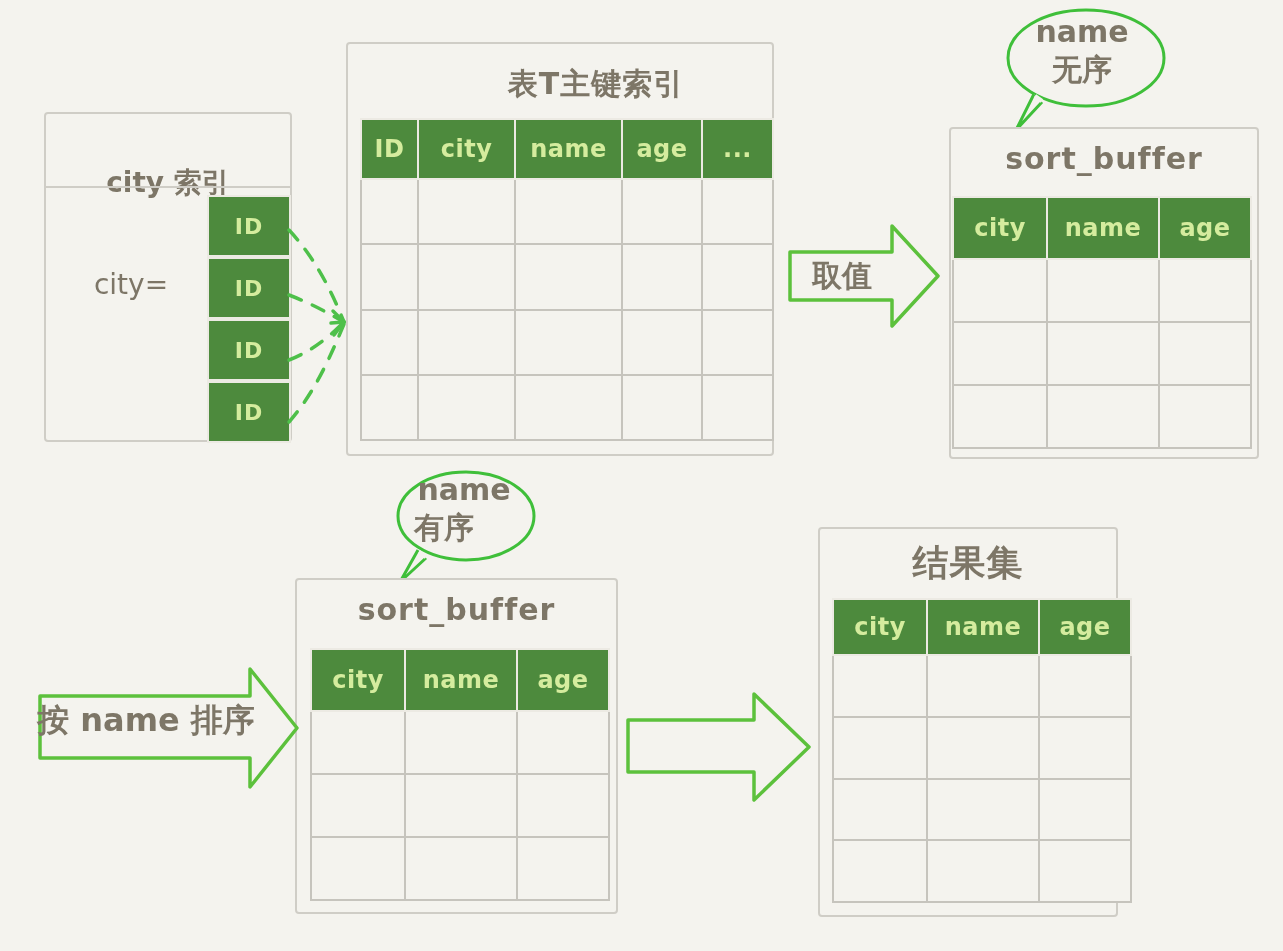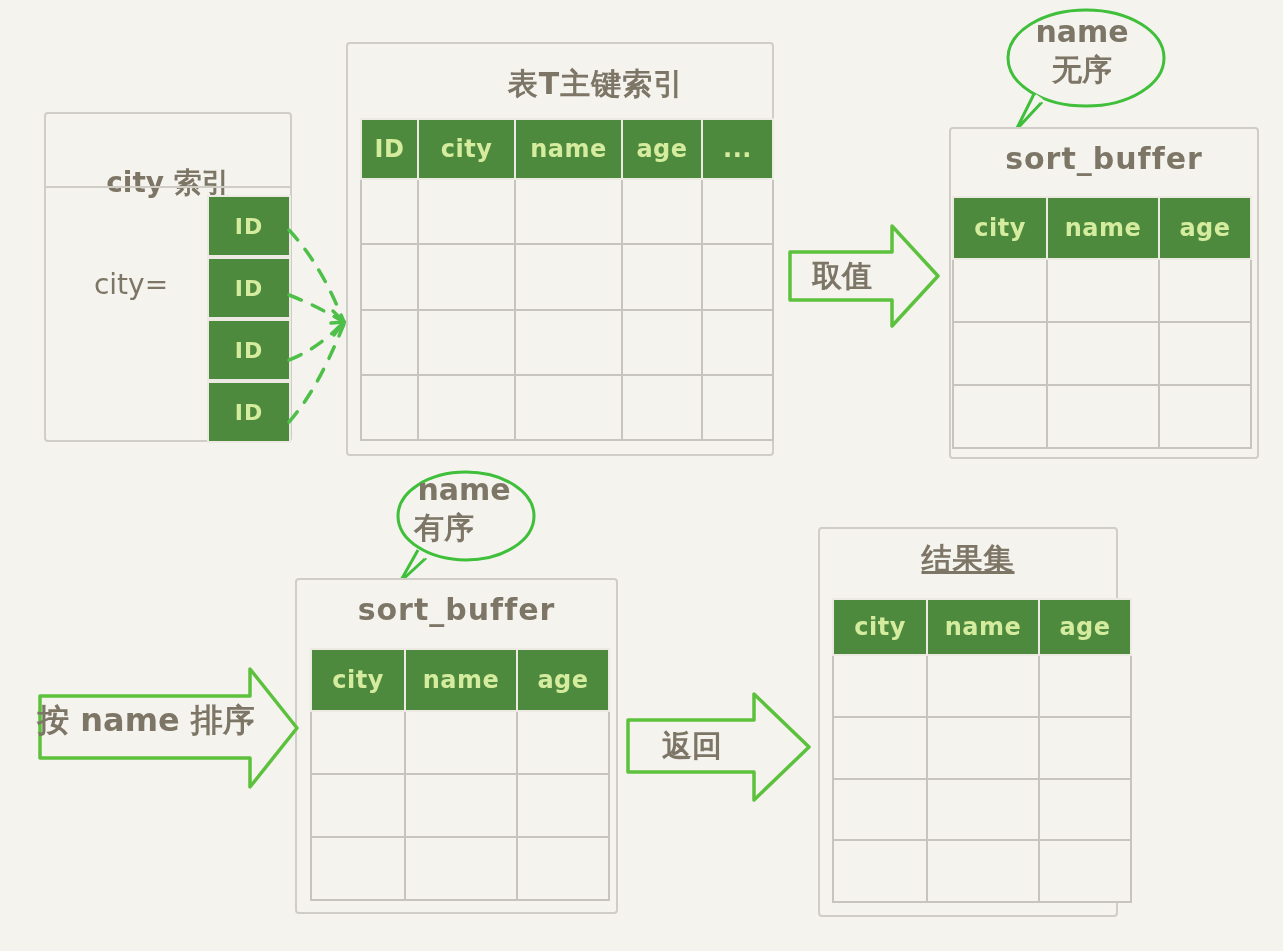--- a/index.html
+++ b/index.html
@@ -285,25 +285,24 @@
     <svg width="262" height="124" viewBox="0 0 262 124">
       <path d="M2,30 L212,30 L212,3 L259,62 L212,121 L212,92 L2,92 Z" fill="none" stroke="#5cc13c" stroke-width="3.5" stroke-linejoin="round" stroke-linecap="round"></path>
     </svg>
     <div class="arrow-label" style="left:8px; top:28px; width:200px; height:54px; font-size:32px;">按 name 排序</div>
   </div>
 
   <div class="arrow-wrap" style="left:626px; top:692px; width:186px; height:110px;">
     <svg width="186" height="110" viewBox="0 0 186 110">
       <path d="M2,28 L128,28 L128,2 L183,55 L128,108 L128,80 L2,80 Z" fill="none" stroke="#5cc13c" stroke-width="3.5" stroke-linejoin="round" stroke-linecap="round"></path>
     </svg>
-    <div class="arrow-label" style="left:8px; top:26px; width:116px; height:56px; font-size:30px;">返回</div>
   </div>
 
   <div class="panel" style="left:818px; top:527px; width:300px; height:390px;">
-    <div class="panel-title" style="top:10px; font-size:30px;text-decoration:underline;">结果集</div>
+    <div class="panel-title" style="top:10px; font-size:36px;">结果集</div>
   </div>
   <div class="grid" style="left:832px; top:598px; width:292px; height:305px;">
     <table>
       <thead>
         <tr style="height:56px;">
           <th style="width:92px; font-size:24px;">city</th>
           <th style="width:110px; font-size:24px;">name</th>
           <th style="width:90px; font-size:24px;">age</th>
         </tr>
       </thead>

